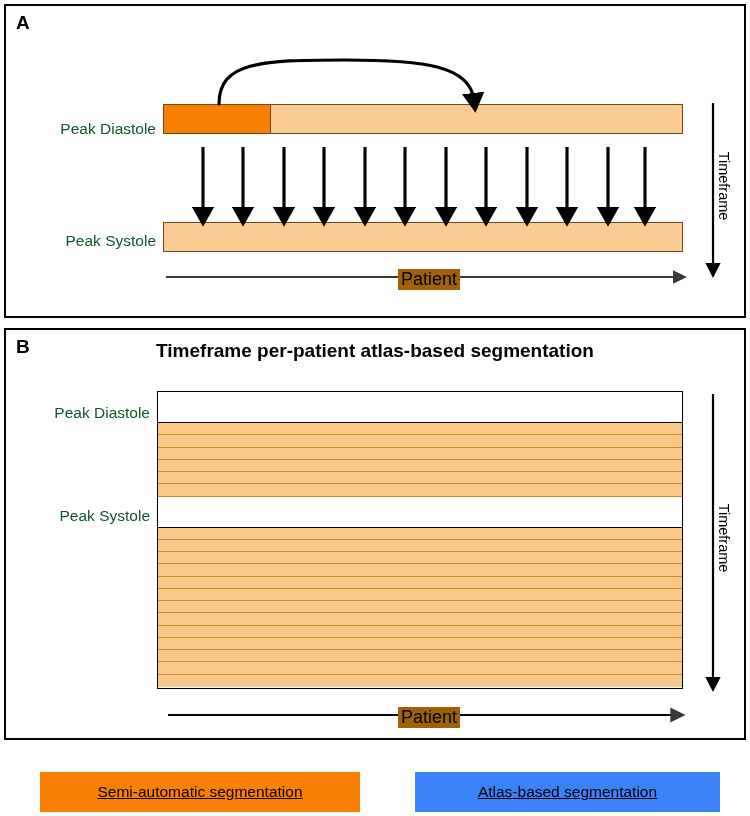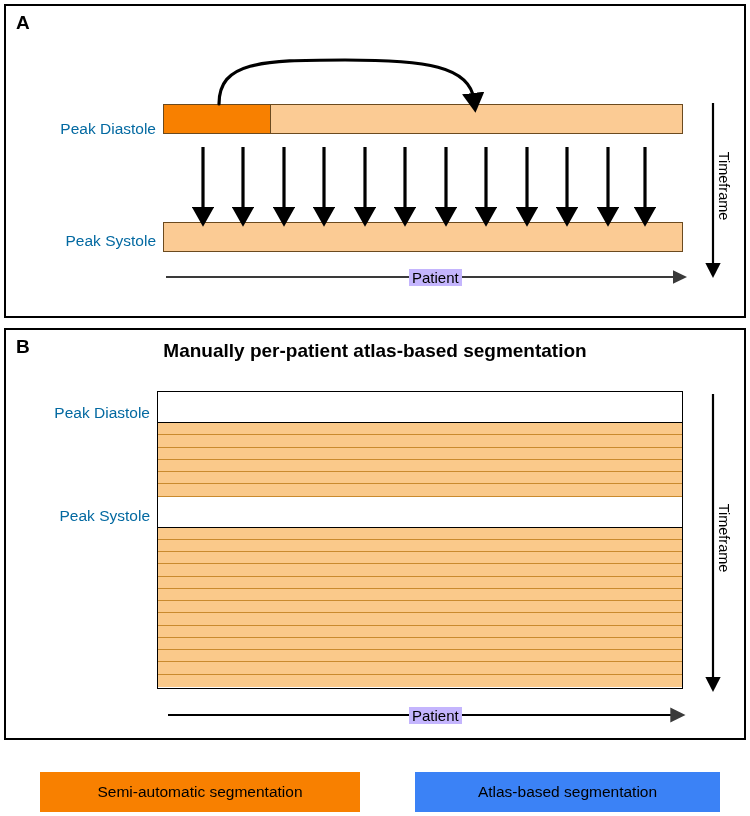--- a/index.html
+++ b/index.html
@@ -44,21 +44,21 @@
     font-weight: bold;
   }
   #panel-b .panel-title { top: 10px; }
 
   
   .row-label {
     position: absolute;
     text-align: right;
     font-size: 15.5px;
     white-space: nowrap;
-    color: #0369a1;
+    color: #14532d;
   }
 
   
   .barA {
     position: absolute;
     box-sizing: border-box;
     border: 1.5px solid #6b4a1f;
   }
   #a-diastole-bar {
     left: 163px; top: 104px; width: 520px; height: 30px;
@@ -80,25 +80,24 @@
   .overlay {
     position: absolute;
     left: 0; top: 0;
     width: 750px; height: 816px;
     pointer-events: none;
   }
 
   
   .axis-word {
     position: absolute;
-    font-size: 15px;
-    background: #c4b5fd;
+    font-size: 18px;
+    background: #a16207;
     padding: 0 3px;
     white-space: nowrap;
-    margin-left: 11px;
   }
   .axis-word-vert {
     position: absolute;
     font-size: 14.5px;
     background: #ffffff;
     white-space: nowrap;
     transform-origin: 50% 50%;
   }
 
   
@@ -130,20 +129,21 @@
 
   
   .legend-box {
     position: absolute;
     height: 40px;
     display: flex;
     align-items: center;
     justify-content: center;
     font-size: 15.5px;
     color: #000;
+    text-decoration: underline;
   }
   #legend-semi {
     left: 40px; top: 772px; width: 320px;
     background: #f88000;
   }
   #legend-atlas {
     left: 415px; top: 772px; width: 305px;
     background: #3b82f6;
   }
 </style>
@@ -202,21 +202,21 @@
     <line x1="713" y1="103" x2="713" y2="268" stroke="#000" stroke-width="2.2" marker-end="url(#headTime)"></line>
   </g>
 </svg>
 
 <div class="axis-word" style="left:398px; top:269px;">Patient</div>
 
 <div class="axis-word-vert" style="left:690px; top:178px; transform: rotate(90deg);">Timeframe</div>
 
 <div class="panel" id="panel-b">
   <div class="panel-letter">B</div>
-  <div class="panel-title">Manually per-patient atlas-based segmentation</div>
+  <div class="panel-title">Timeframe per-patient atlas-based segmentation</div>
 </div>
 
 <div class="row-label" style="left:20px; top:404px; width:130px;">Peak Diastole</div>
 <div class="row-label" style="left:20px; top:507px; width:130px;">Peak Systole</div>
 
 <div id="b-grid">
     <div class="brow white" style="height: 31px;"></div>
     <div class="brow stripe" style="height: 12.2632px;"></div>
     <div class="brow stripe" style="height: 12.2632px;"></div>
     <div class="brow stripe" style="height: 12.2632px;"></div>

